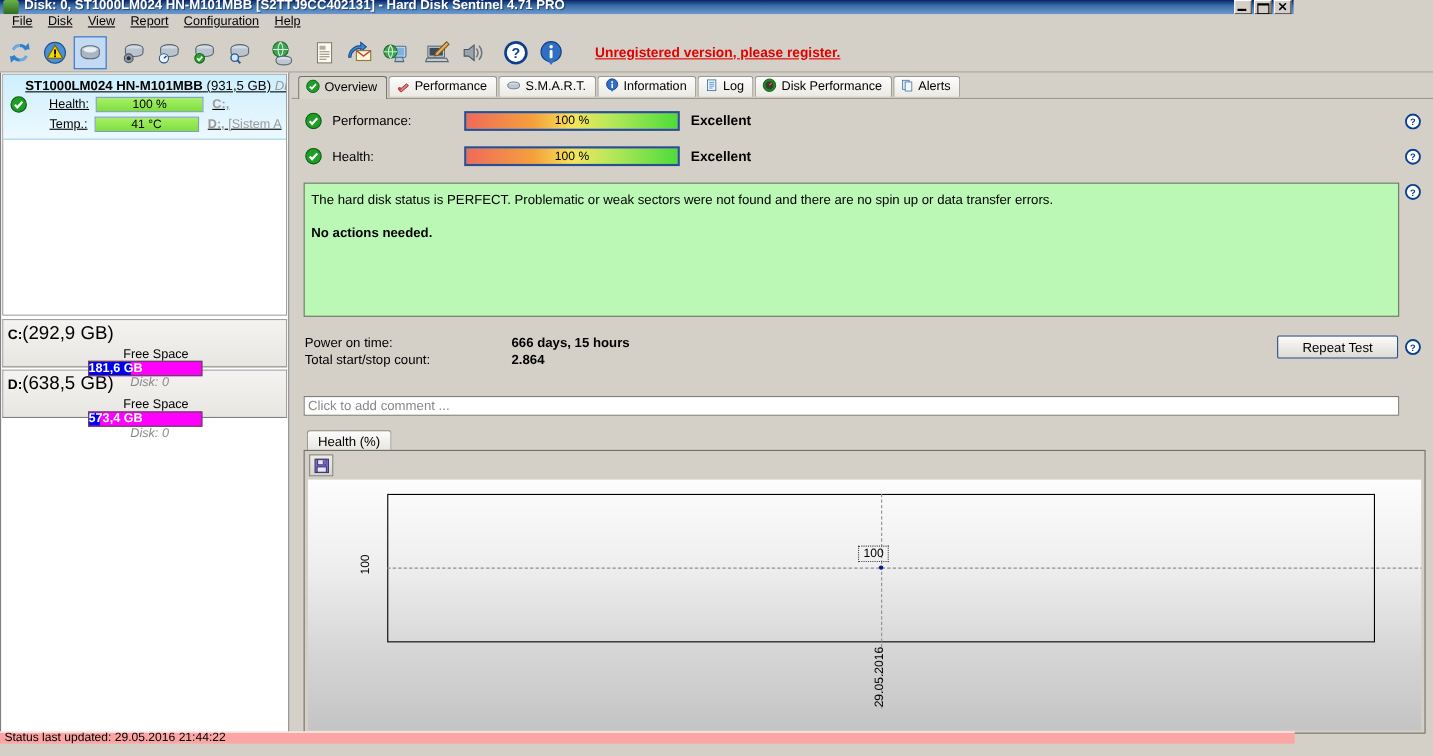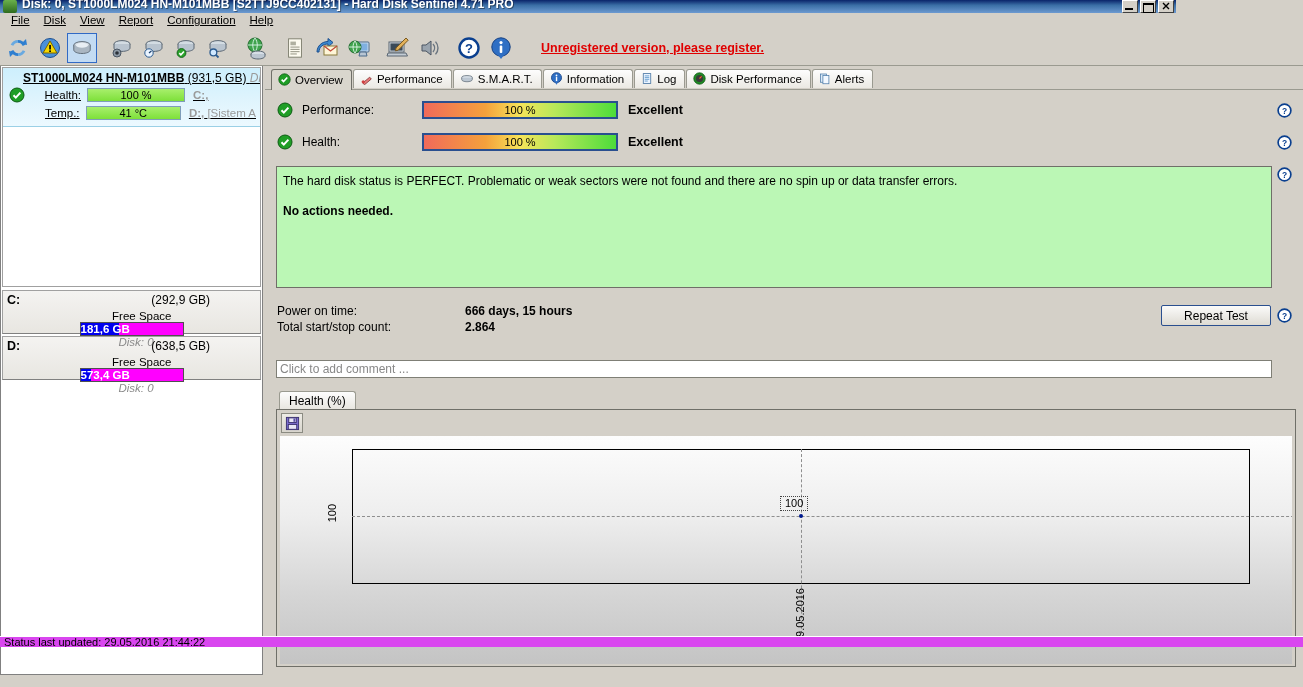--- a/index.html
+++ b/index.html
@@ -99,21 +99,21 @@
   .partblock{
     position:absolute;left:1px;top:224px;width:259px;
   }
   .partitem{
     background:linear-gradient(180deg,#f4f3f1,#e8e6e1);
     border:1px solid #a0a0a0;border-bottom-color:#808080;
     box-sizing:border-box;padding:2px 4px 4px 4px;margin-bottom:2px;height:44px;
   }
   .parthead{display:flex;align-items:baseline;}
   .pletter{font-weight:bold;font-size:12.5px;}
-  .pcap{flex:1;text-align:right;font-size:12px;padding-right:46px;}
+  .pcap{flex:1;text-align:left;font-size:17px;padding-right:46px;}
   .partrow{display:flex;align-items:center;margin-top:3px;flex-direction:column;}
   .pfreelbl{width:84px;text-align:right;font-size:11.5px;margin-right:4px;}
   .pbar{
     width:104px;height:14px;box-sizing:border-box;border:1px solid #505050;
     position:relative;overflow:hidden;background:#ff00ff;
   }
   .pbar .used{position:absolute;left:0;top:0;bottom:0;background:#0000ee;}
   .pbar span{position:absolute;left:0;right:0;top:0;text-align:left;
     font-size:11.5px;line-height:13px;color:#fff;font-weight:bold;}
   .pdisk{margin-left:9px;font-size:11.5px;color:#8a8a8a;font-style:italic;}
@@ -228,22 +228,22 @@
     position:absolute;left:519px;top:78px;width:4px;height:4px;
     background:#001a8f;border-radius:50%;
   }
   .dlabelbox{
     position:absolute;left:500px;top:60px;padding:0 4px;
     border:1px dotted #444;background:transparent;font-size:11px;line-height:13px;
   }
 
   
   .statusbar{
-    position:absolute;left:0;top:636px;width:1303px;height:11px;
-    background:#d946ef;border-top:1px solid #fff;
+    position:absolute;left:0;top:665px;width:1177px;height:11px;
+    background:#fca5a5;border-top:1px solid #fff;
     font-size:11px;padding-left:4px;box-sizing:border-box;overflow:hidden;
   }
   .statusbar span{display:block;margin-top:-1px;}
 </style>
 </head>
 <body>
 
 <div class="app">
 
   <div class="titlebar">

